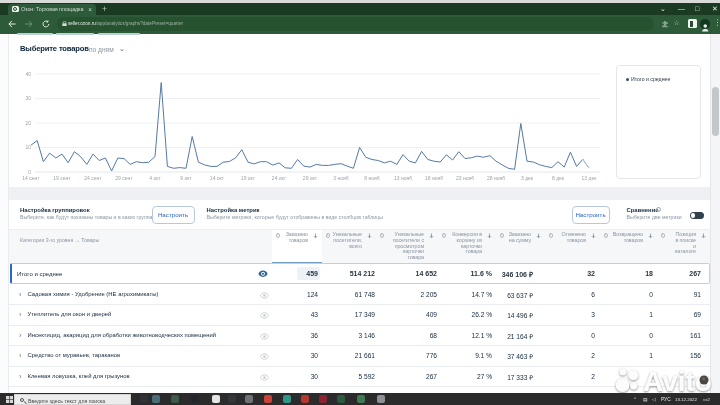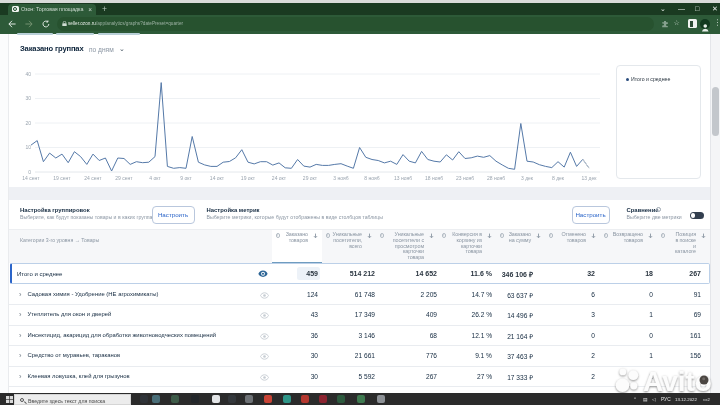--- a/index.html
+++ b/index.html
@@ -139,21 +139,21 @@
 
 <div class="bm" style="left:17px;width:36px;"></div>
 <div class="bm" style="left:56px;width:38px;"></div>
 <div class="bm" style="left:98px;width:41.5px;"></div>
 
 <div class="abs" id="page"></div>
 <div class="abs" id="leftstrip"></div>
 <div class="abs" id="scrollbar"></div>
 <div class="abs" id="scrollthumb"></div>
 
-<div class="abs" id="h1">Заказано группах</div>
+<div class="abs" id="h1">Выберите товаров</div>
 <div class="abs" id="perday">по дням</div>
 <div class="abs" id="pdchev">⌄</div>
 
 <svg class="abs" id="chart" viewBox="0 35 720 152">
 <line x1="35" y1="172.0" x2="600" y2="172.0" stroke="#e4e8ec" stroke-width="1"></line>
       <line x1="35" y1="147.5" x2="600" y2="147.5" stroke="#eef1f4" stroke-width="1"></line>
       <line x1="35" y1="123.0" x2="600" y2="123.0" stroke="#eef1f4" stroke-width="1"></line>
       <line x1="35" y1="98.5" x2="600" y2="98.5" stroke="#eef1f4" stroke-width="1"></line>
       <line x1="35" y1="74.0" x2="600" y2="74.0" stroke="#eef1f4" stroke-width="1"></line>
 <text x="31" y="173.8" text-anchor="end" class="axl">0</text>

